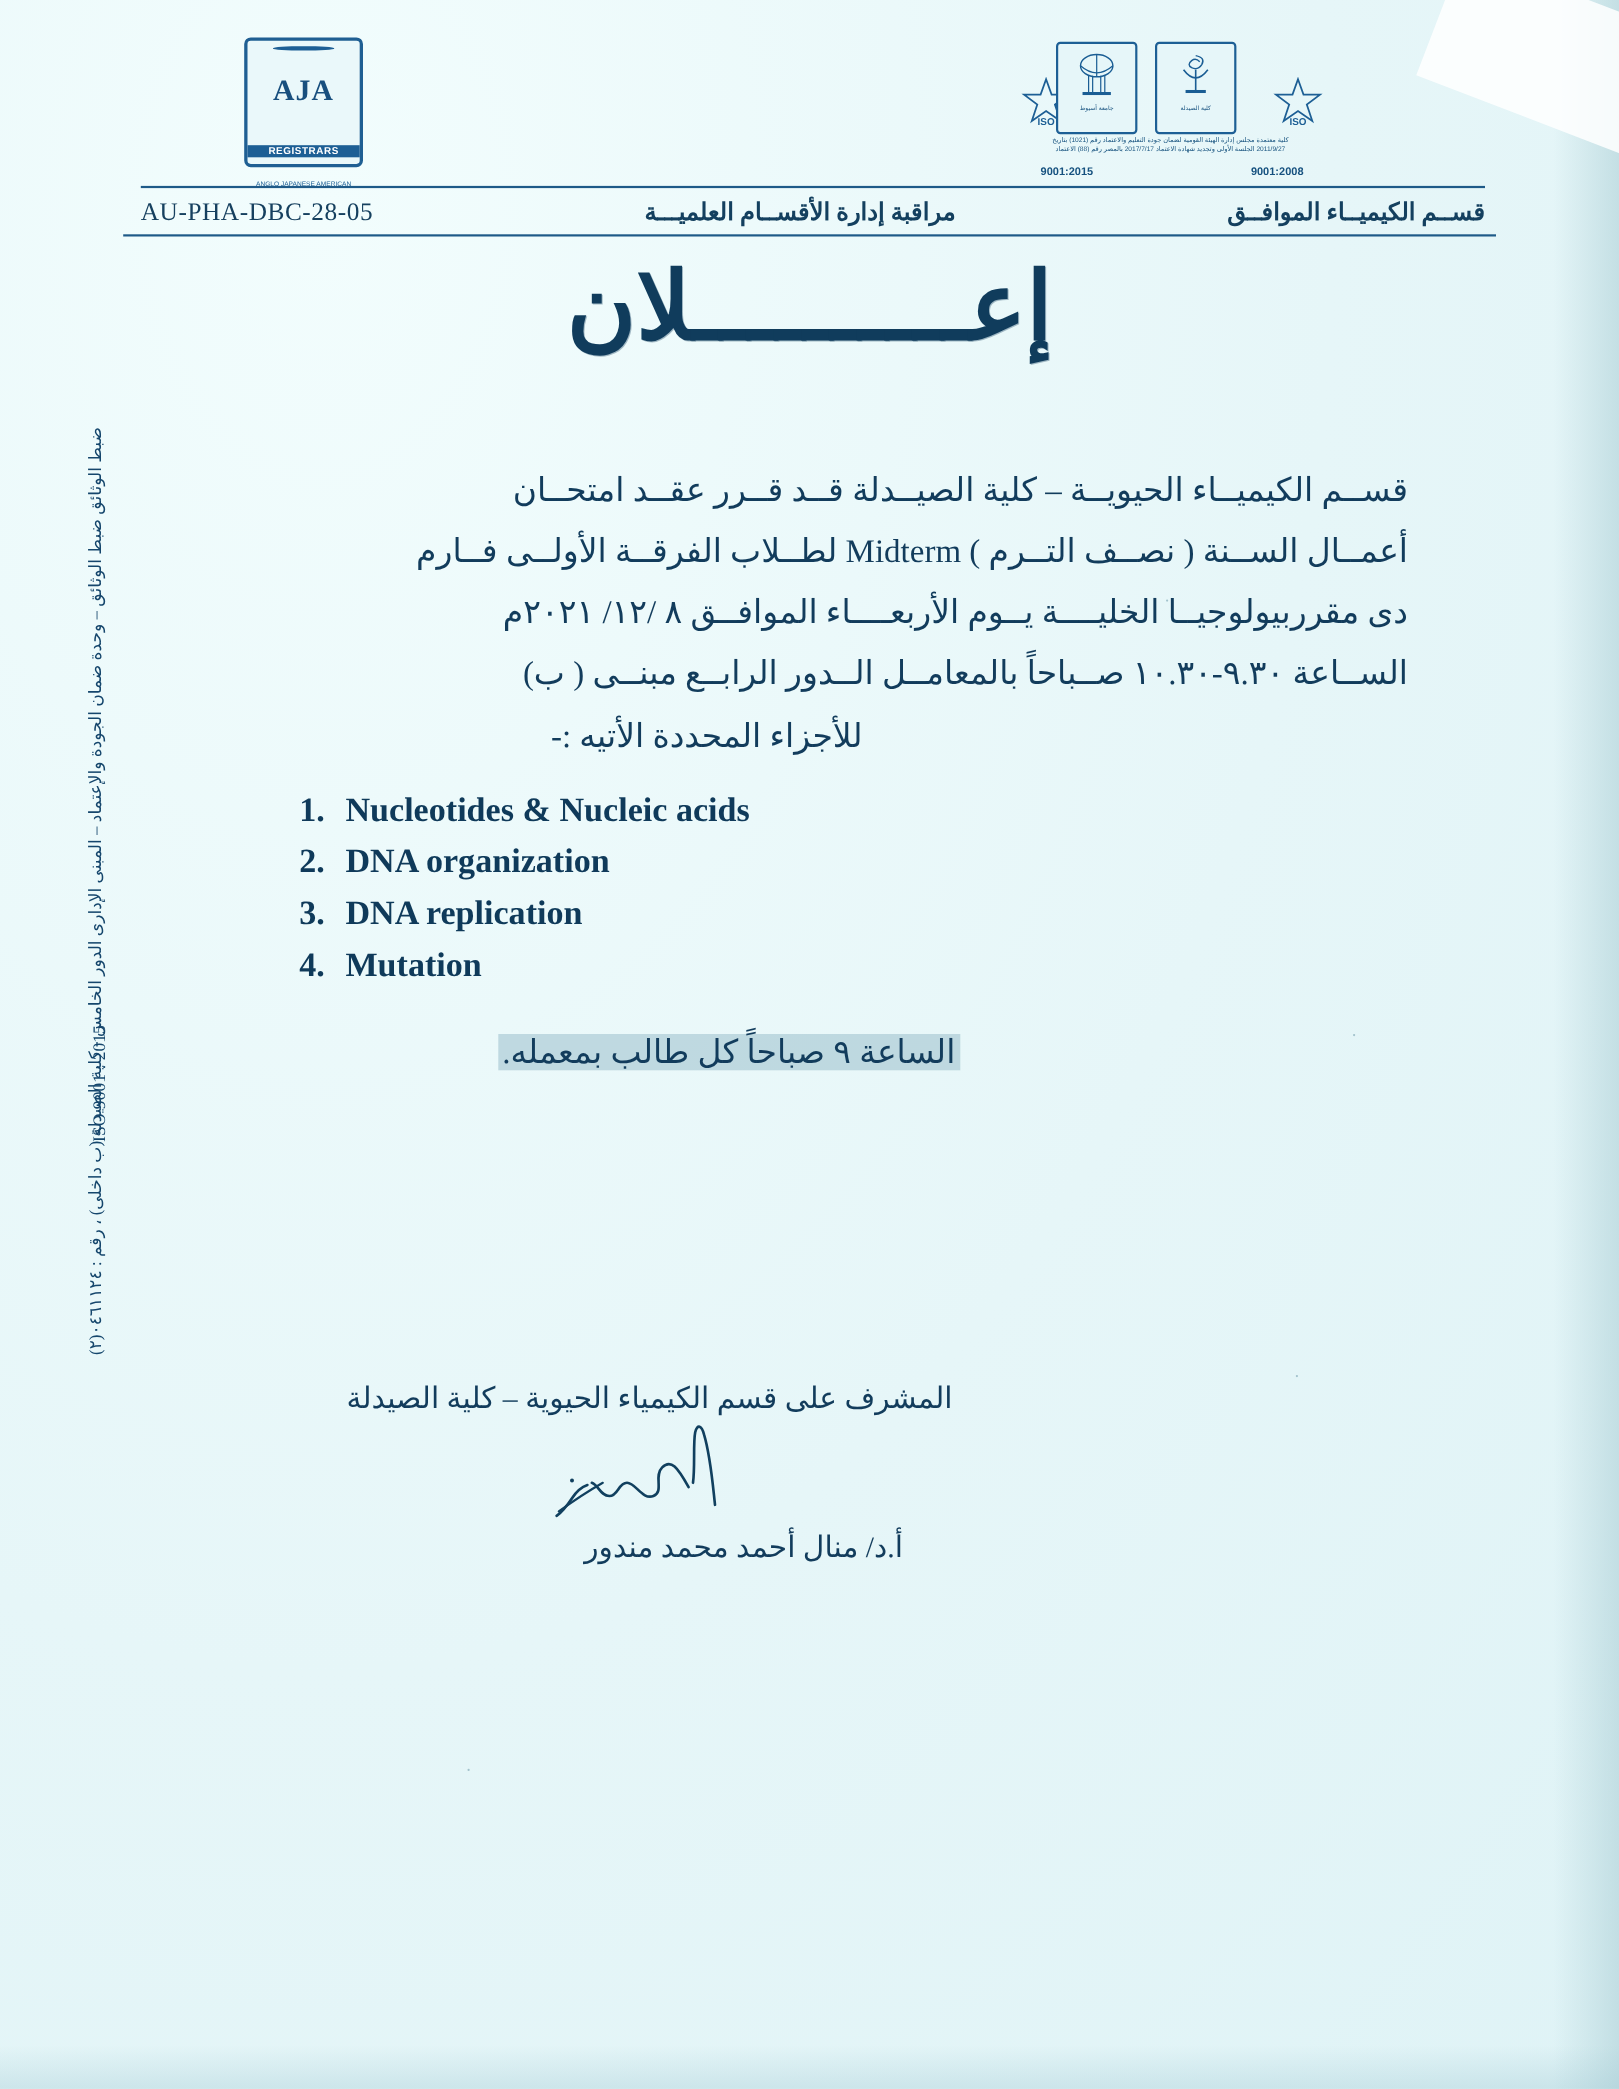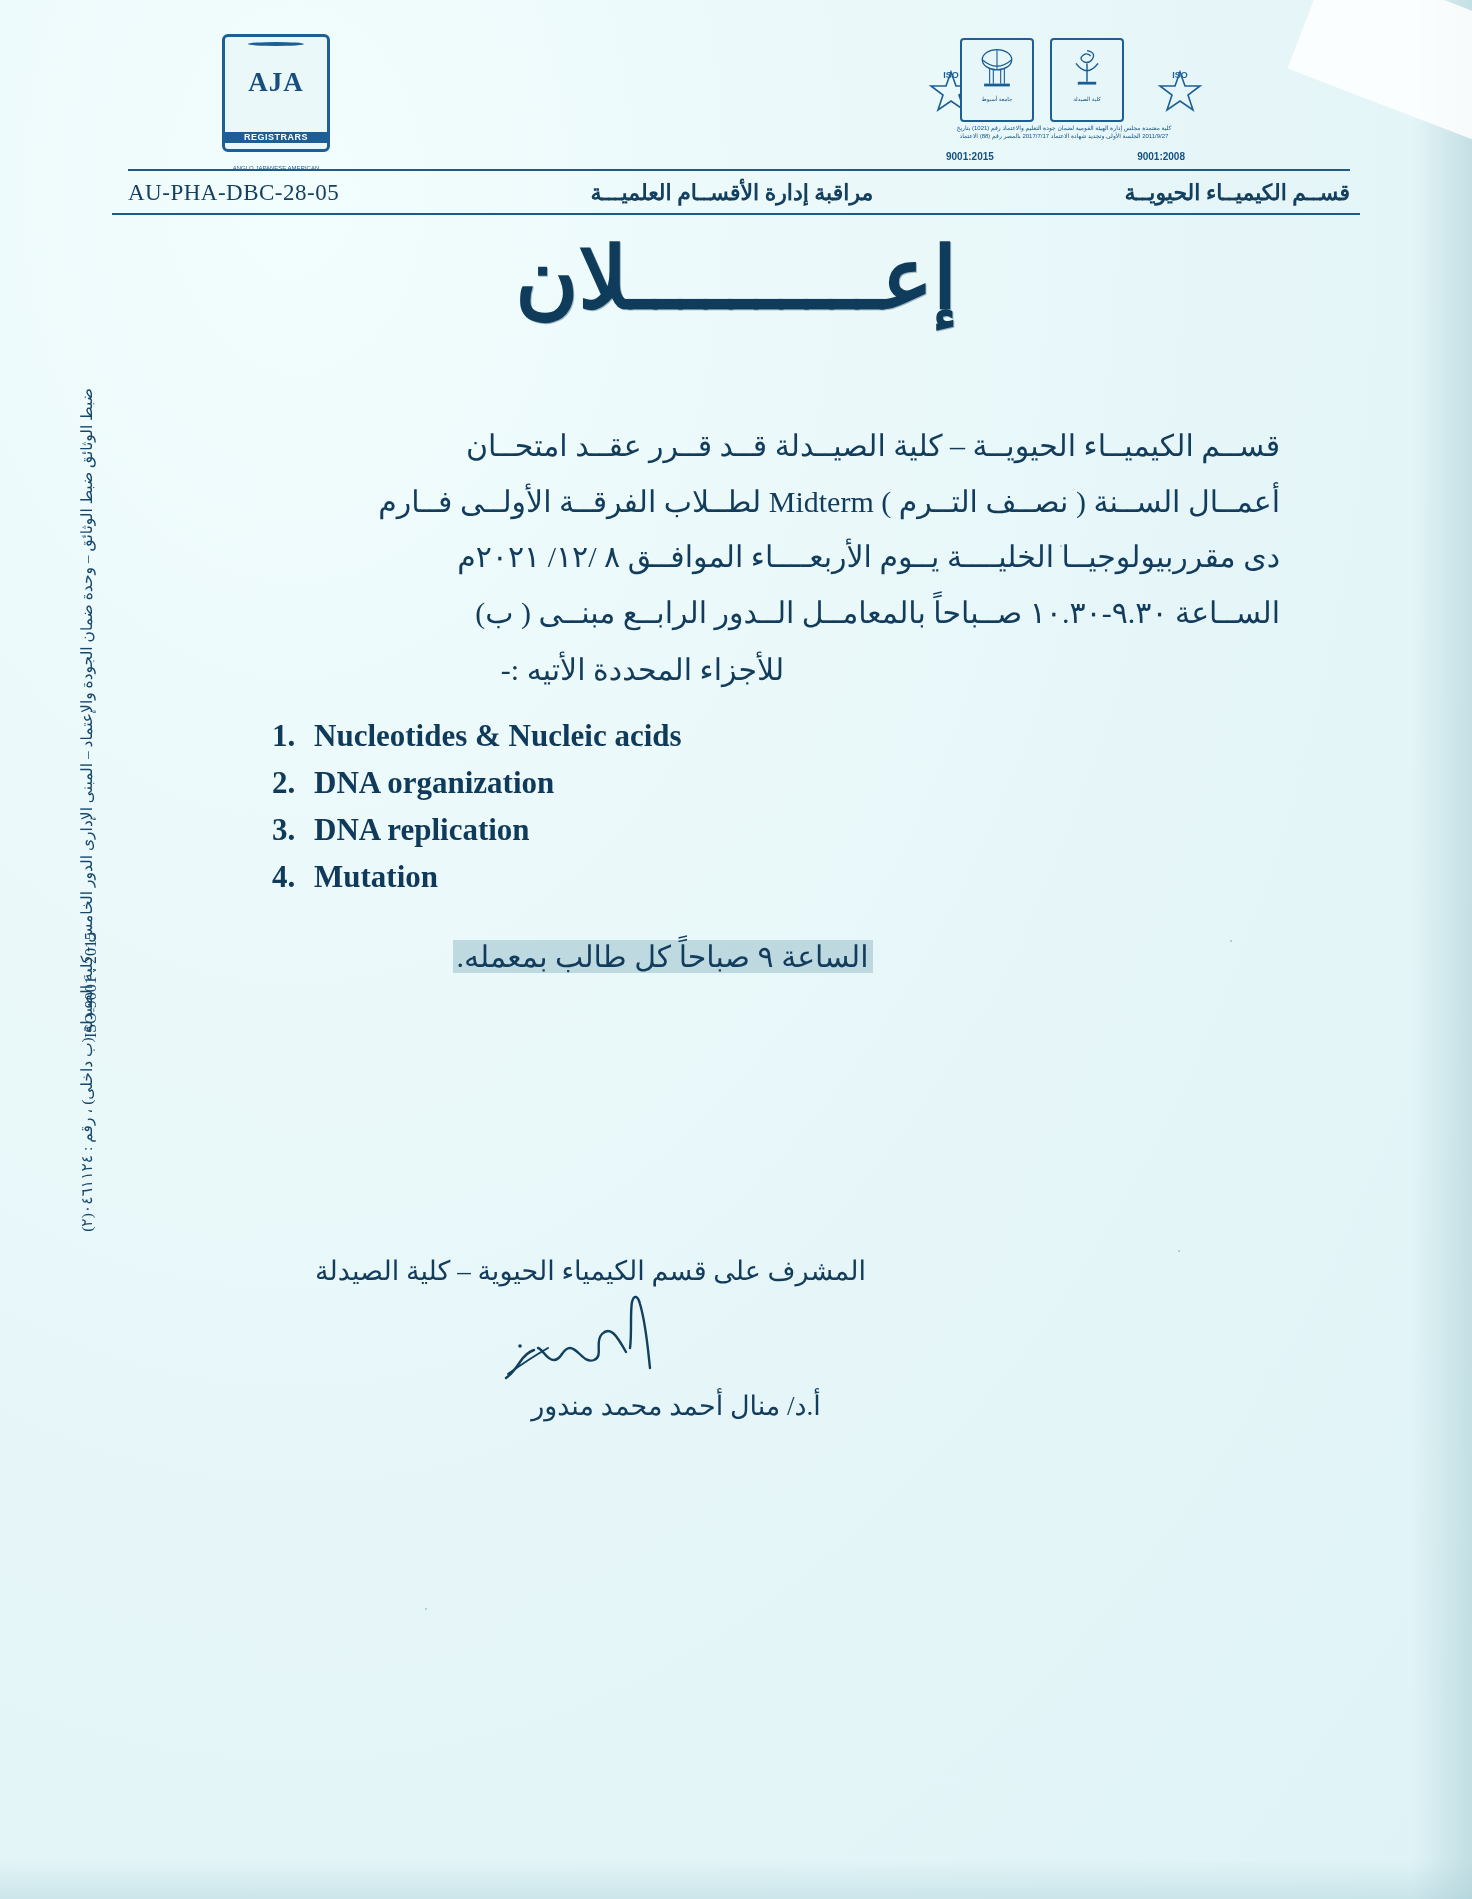--- a/index.html
+++ b/index.html
@@ -149,21 +149,21 @@
   .iso-badge.b1 { left: 4px; }
   .iso-badge.b2 { right: 2px; }
   .iso-star {
     position: absolute;
     top: 42px;
     width: 46px; height: 46px;
     color: #1d5f95;
     font-size: 9px;
     font-family: "Liberation Sans", sans-serif;
     font-weight: bold;
-    display: flex; align-items: flex-start; justify-content: center;
+    display: flex; align-items: flex-end; justify-content: center;
   }
   .iso-star.s1 { left: -14px; }
   .iso-star.s2 { right: -16px; }
   .iso-mid-text {
     position: absolute;
     left: 8px; top: 96px;
     width: 228px;
     text-align: center;
     font-size: 6px;
     line-height: 1.35;
@@ -398,21 +398,21 @@
 وتجديد شهادة الاعتماد
 2017/7/17 بالمصر رقم (88) الاعتماد</div>
     <div class="iso-badge b1">9001:2015</div>
     <div class="iso-badge b2">9001:2008</div>
   </div>
 
   <div class="rule hdr-rule-top"></div>
   <div class="hdr-row">
     <div class="hdr-code">AU-PHA-DBC-28-05</div>
     <div class="hdr-mid">مراقبة إدارة الأقســام العلميـــة</div>
-    <div class="hdr-right">قســم الكيميــاء الحيويــة</div>
+    <div class="hdr-right">قســم الكيميــاء الموافــق</div>
   </div>
   <div class="rule hdr-rule-bot"></div>
 
   <div class="side-wrap">
     <div class="side-inner">ضبط الوثائق ضبط الوثائق – وحدة ضمان الجودة والإعتماد – المبنى الإدارى الدور الخامس - كلية الصيدلة (ب داخلى) ،  رقم : ٠٤٦١١٢٤(٢)</div>
   </div>
   <div class="side-iso">
     <div class="side-iso-inner">ISO  9001 : 2015</div>
   </div>
 

